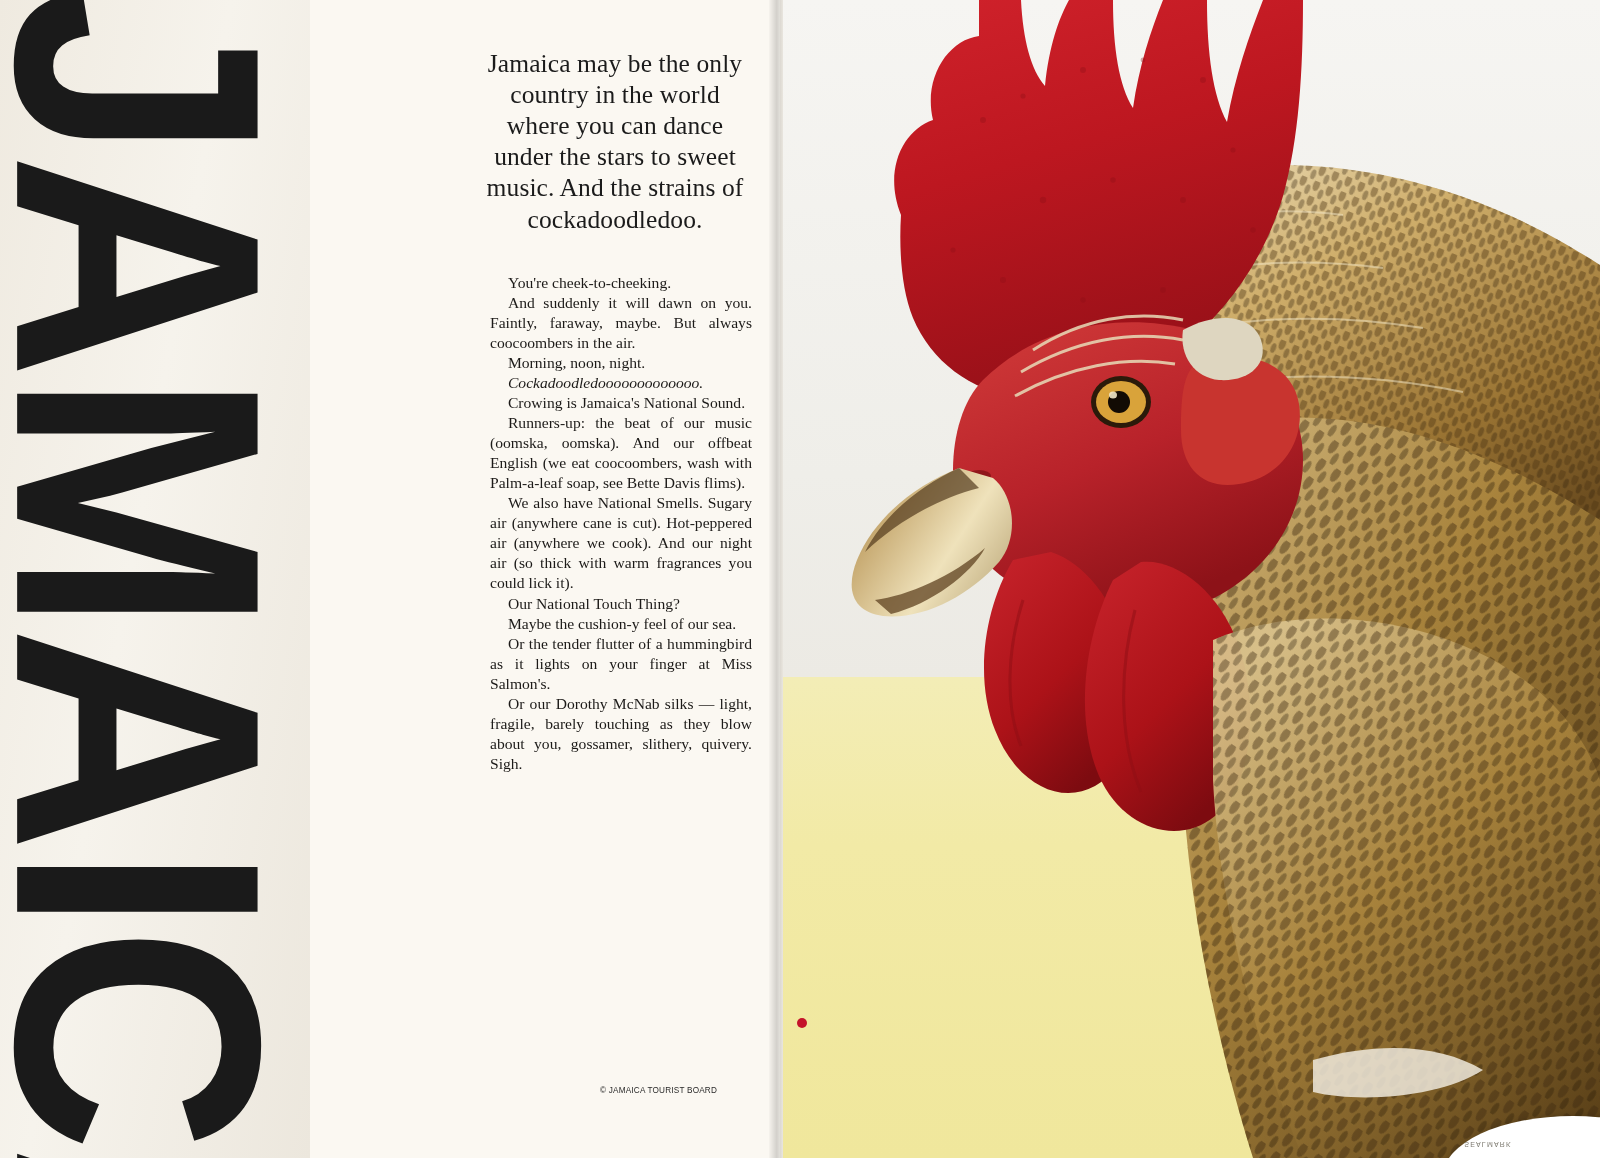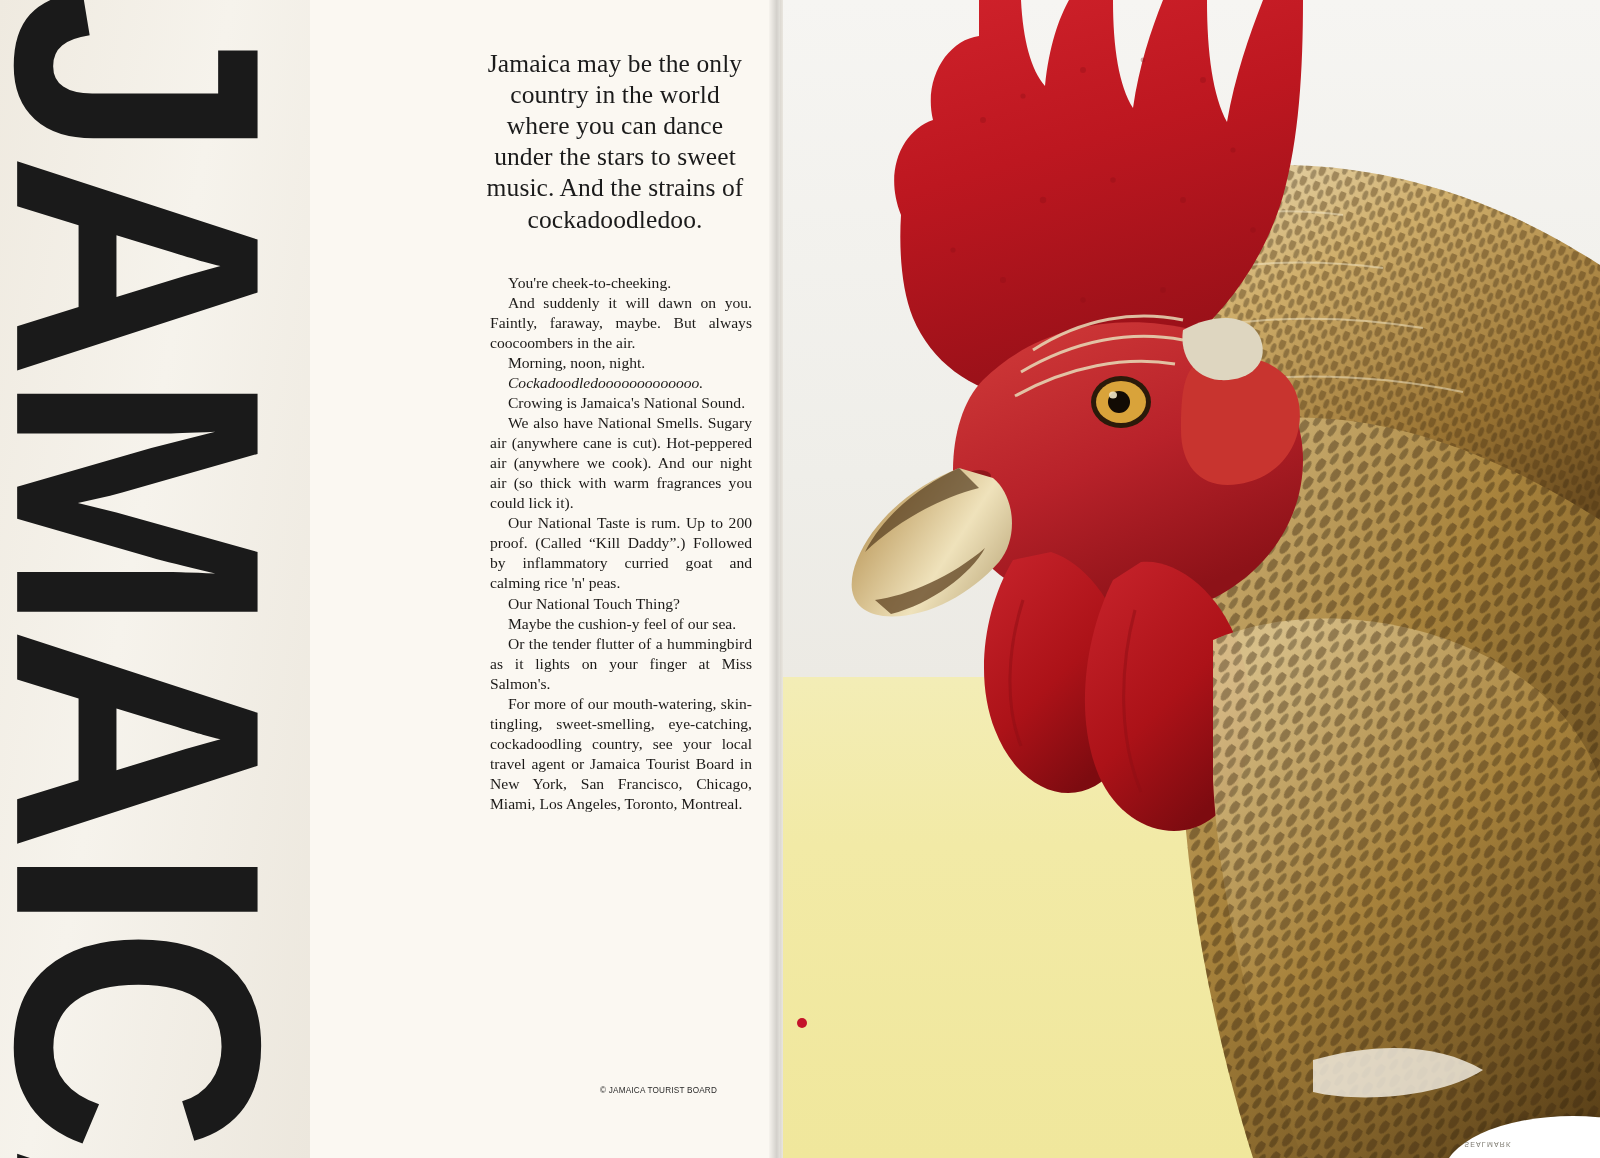--- a/index.html
+++ b/index.html
@@ -163,26 +163,26 @@
 
   <div class="copy-col">
     <div class="headline">Jamaica may be the only country in the world where you can dance under the stars to sweet music. And the strains of cockadoodledoo.</div>
 
     <div class="body-copy">
       <p>You're cheek-to-cheeking.</p>
       <p>And suddenly it will dawn on you. Faintly, faraway, maybe. But always coocoombers in the air.</p>
       <p>Morning, noon, night.</p>
       <p class="ital" style="font-style:italic">Cockadoodledooooooooooooo.</p>
       <p>Crowing is Jamaica's National Sound.</p>
+      <p>Runners-up: the beat of our music (oomska, oomska). And our offbeat English (we eat coocoombers, wash with Palm-a-leaf soap, see Bette Davis flims).</p>
       <p>We also have National Smells. Sugary air (anywhere cane is cut). Hot-peppered air (anywhere we cook). And our night air (so thick with warm fragrances you could lick it).</p>
-      <p>Our National Taste is rum. Up to 200 proof. (Called “Kill Daddy”.) Followed by inflammatory curried goat and calming rice 'n' peas.</p>
       <p>Our National Touch Thing?</p>
       <p>Maybe the cushion-y feel of our sea.</p>
       <p>Or the tender flutter of a hummingbird as it lights on your finger at Miss Salmon's.</p>
-      <p>For more of our mouth-watering, skin-tingling, sweet-smelling, eye-catching, cockadoodling country, see your local travel agent or Jamaica Tourist Board in New York, San Francisco, Chicago, Miami, Los Angeles, Toronto, Montreal.</p>
+      <p>Or our Dorothy McNab silks — light, fragile, barely touching as they blow about you, gossamer, slithery, quivery. Sigh.</p>
     </div>
 
     <div class="credit">© JAMAICA TOURIST BOARD</div>
   </div>
 
   <div class="gutter-shadow"></div>
 
   <div class="photo">
     <div class="photo-sky"></div>
     <div class="photo-ground"></div>

